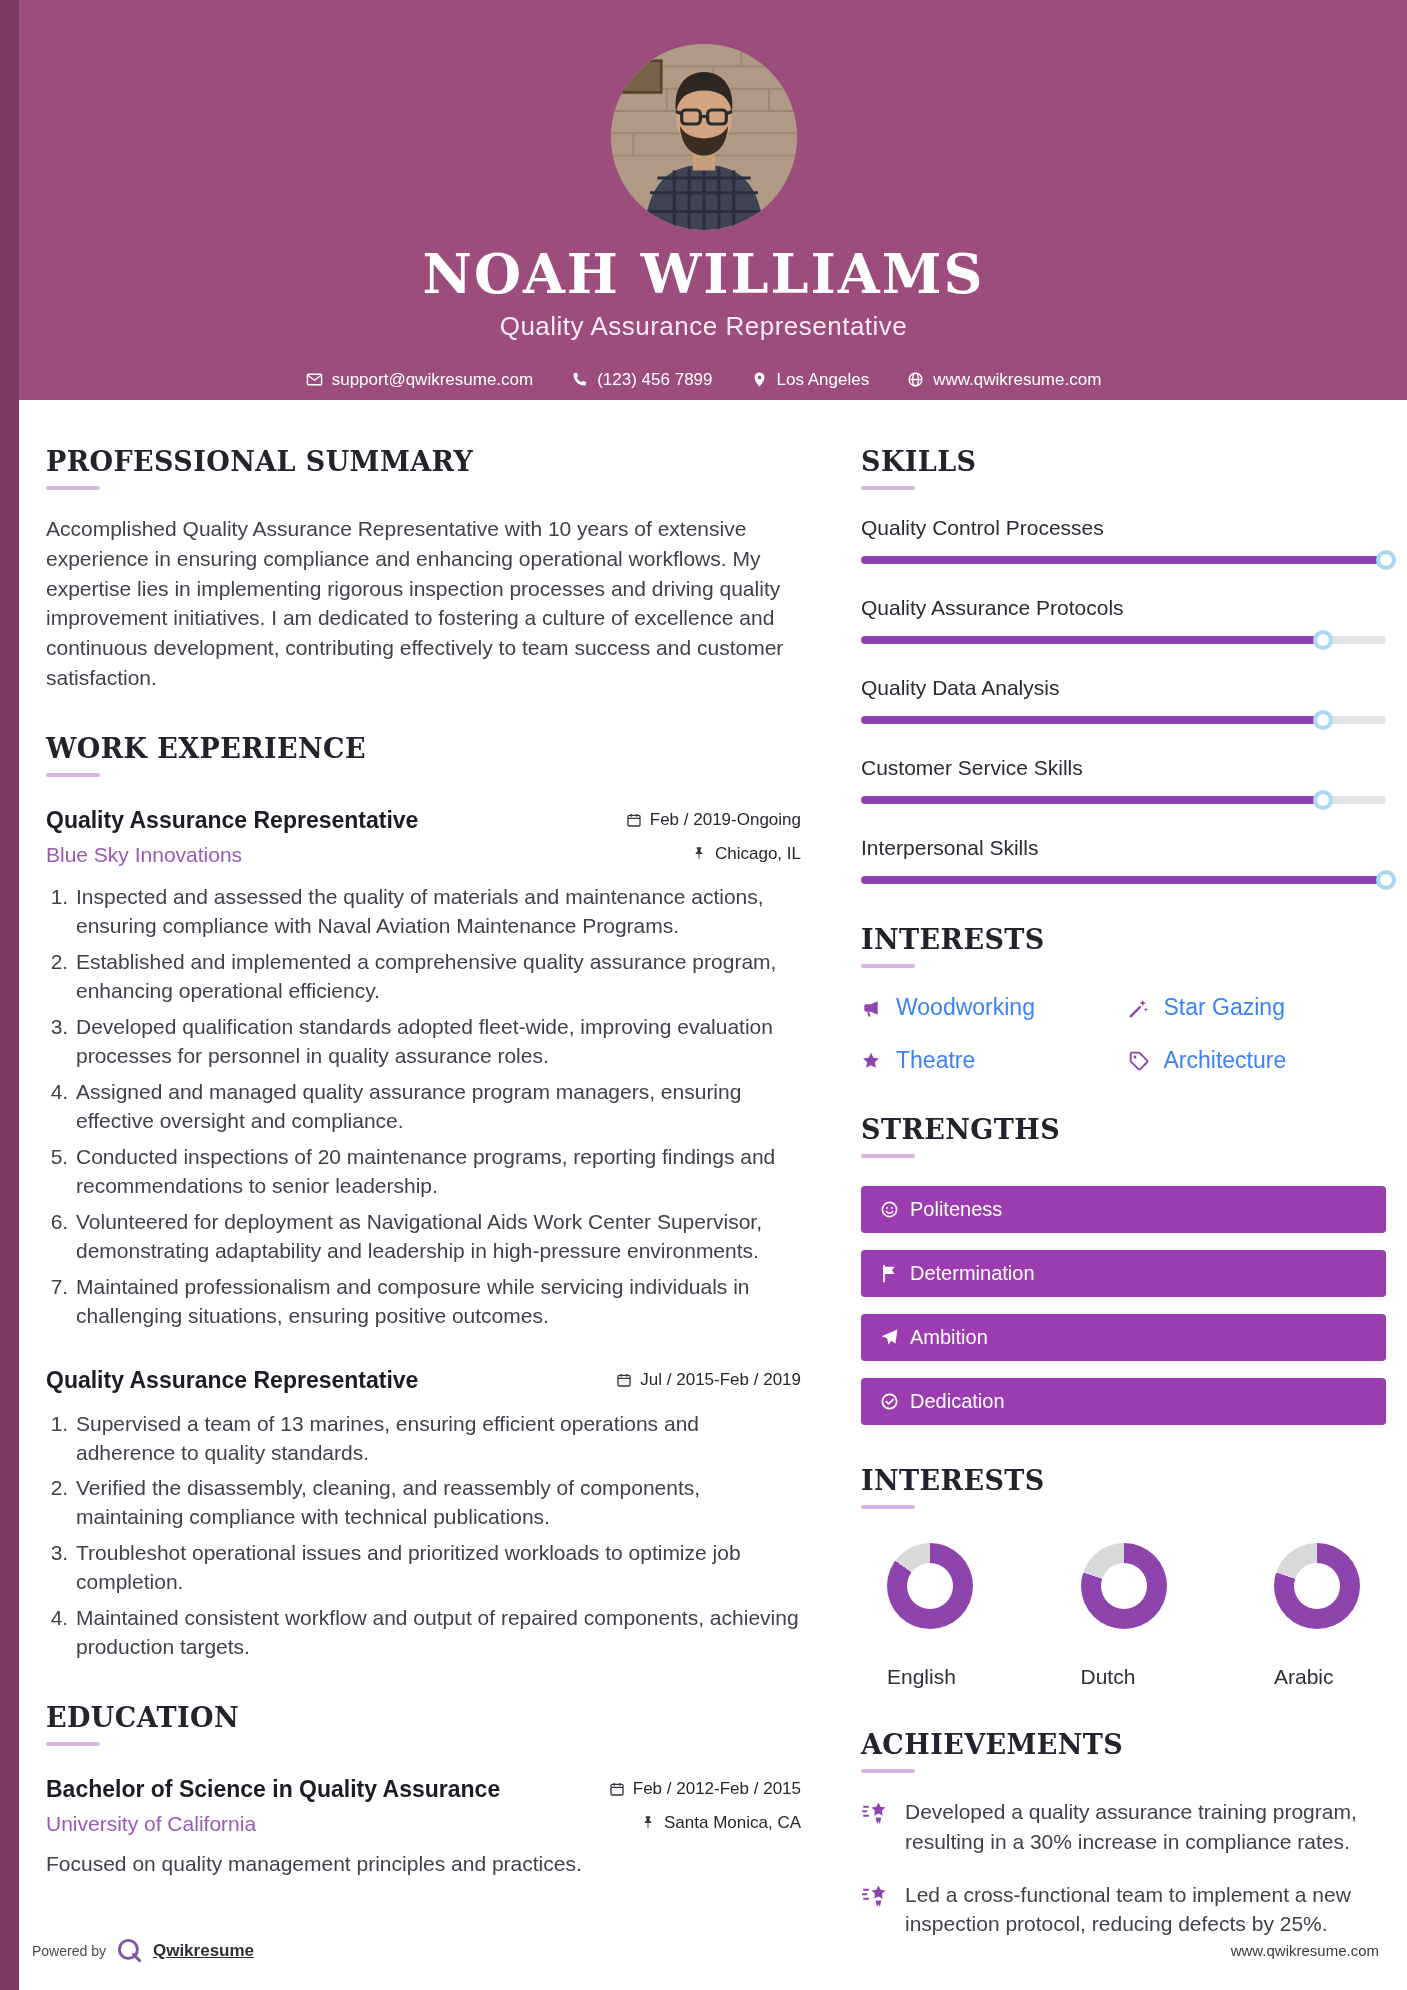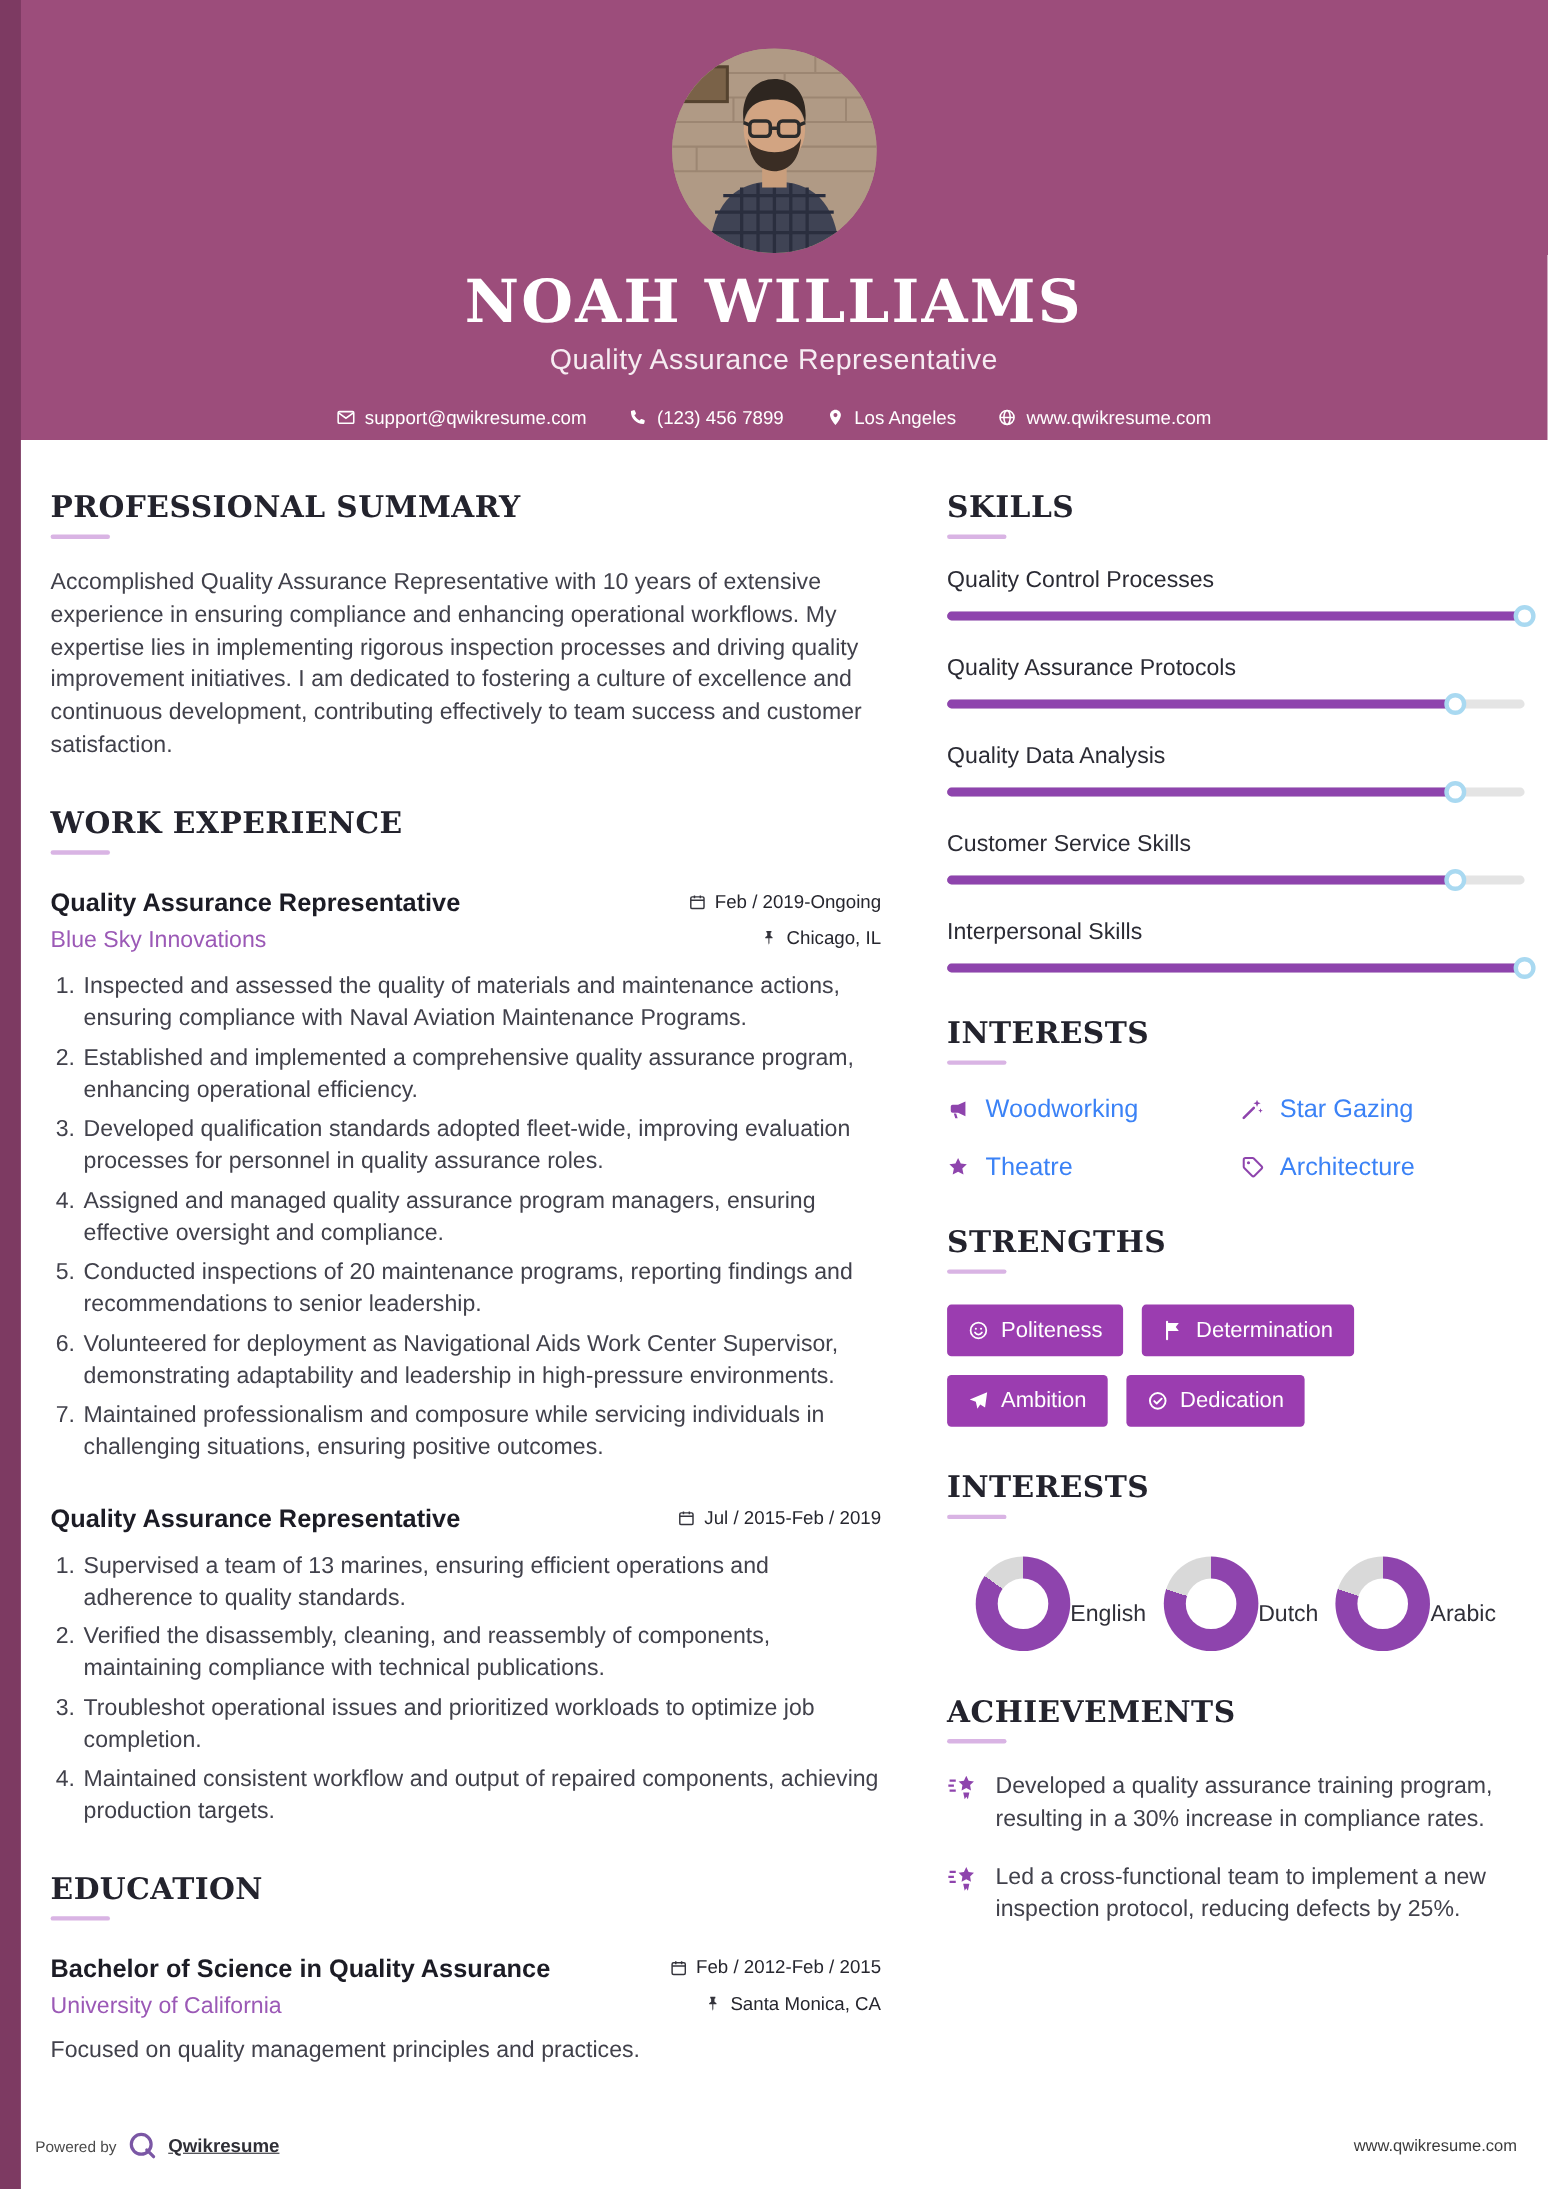--- a/index.html
+++ b/index.html
@@ -78,29 +78,29 @@
   .bar-fill{position:absolute;left:0;top:0;bottom:0;border-radius:4px;background:var(--accent);}
   .bar-knob{
     position:absolute;top:-6px;width:20px;height:20px;border-radius:50%;
     background:#ffffff;border:4px solid var(--knob-ring);
   }
 
   .interests-grid{margin-top:26px;display:grid;grid-template-columns:1fr 1fr;row-gap:26px;column-gap:10px;}
   .interest{display:flex;align-items:center;gap:15px;font-size:23px;color:#3b82f6;}
   .interest .icon{width:20px;height:20px;color:var(--accent);flex:0 0 auto;}
 
-  .badges{margin-top:28px;display:flex;flex-wrap:wrap;gap:17px;}
+  .badges{margin-top:28px;display:flex;flex-wrap:wrap;gap:17px;flex-direction:column;}
   .badge{
     display:inline-flex;align-items:center;gap:11px;background:var(--badge);color:#ffffff;
     font-size:20px;padding:12px 19px;border-radius:4px;
   }
   .badge .icon{width:19px;height:19px;color:#ffffff;}
 
   .langs{margin-top:34px;display:flex;justify-content:space-between;padding:0 26px;}
-  .lang{display:flex;flex-direction:row;align-items:center;}
+  .lang{display:flex;flex-direction:column;gap:16px;}
   .donut{width:86px;height:86px;border-radius:50%;position:relative;}
   .donut::after{
     content:"";position:absolute;left:50%;top:50%;width:46px;height:46px;border-radius:50%;
     background:#ffffff;transform:translate(-50%,-50%);
   }
   .lang-label{margin-top:20px;font-size:21px;color:#2f2f38;}
 
   .ach-item{margin-top:24px;display:flex;gap:17px;align-items:flex-start;}
   .ach-item .icon{width:27px;height:27px;color:var(--accent);flex:0 0 auto;margin-top:2px;}
   .ach-text{margin:0;font-size:21px;line-height:1.4;color:var(--body-ink);}

